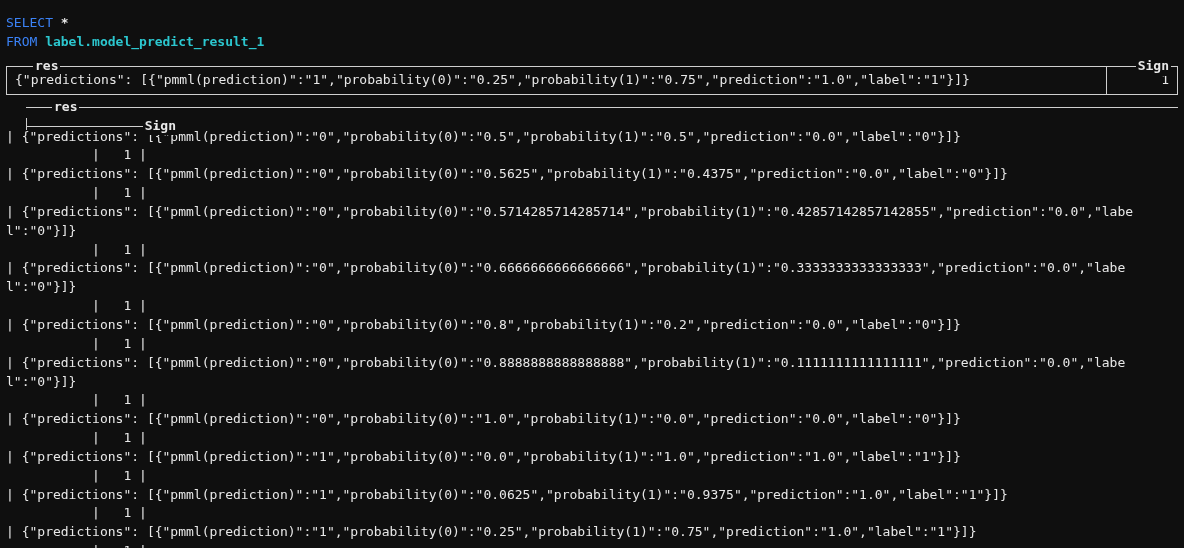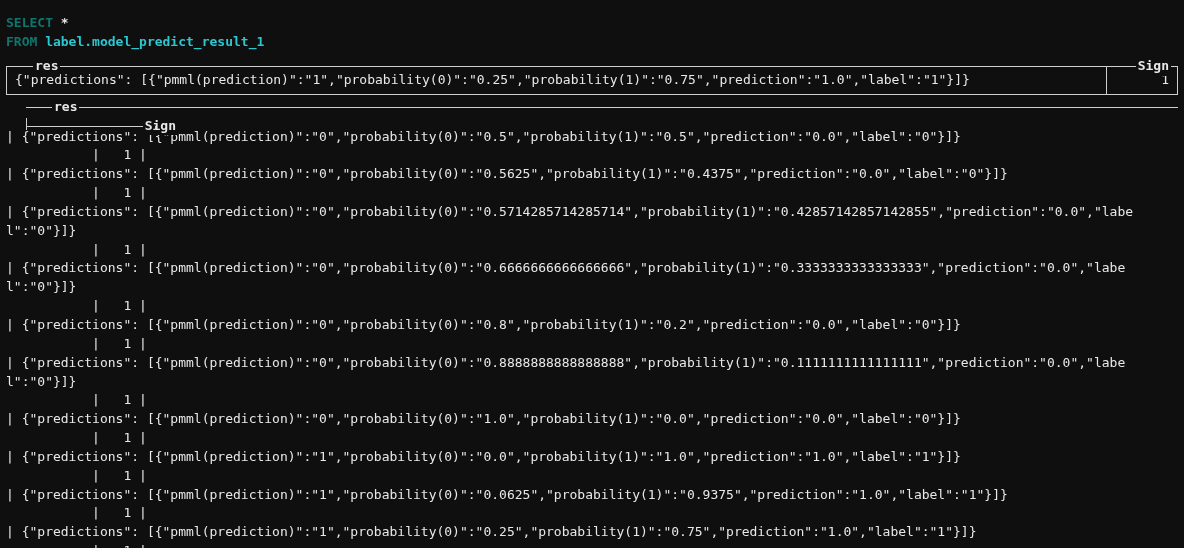--- a/index.html
+++ b/index.html
@@ -7,21 +7,21 @@
     background:#0f0f0f;
     color:#e8e8e8;
     font-family:"Menlo","Consolas","DejaVu Sans Mono",monospace;
     font-size:13px;
     line-height:1.45;
     width:1184px;
   }
   .wrap{padding:4px 6px 10px 6px;}
   .prompt-line .host{color:#e8e8e8;}
   .prompt-line .cmd{color:#e8e8e8;}
-  .kw{color:#0f766e;font-weight:bold;}
+  .kw{color:#3b82f6;font-weight:normal;}
   .tbl{color:#2cc7cf;}
   .sql-block{margin-top:10px;font-weight:bold;}
   
   .boxed{
     position:relative;
     margin-top:14px;
   }
   .boxed-row{
     display:flex;
   }

